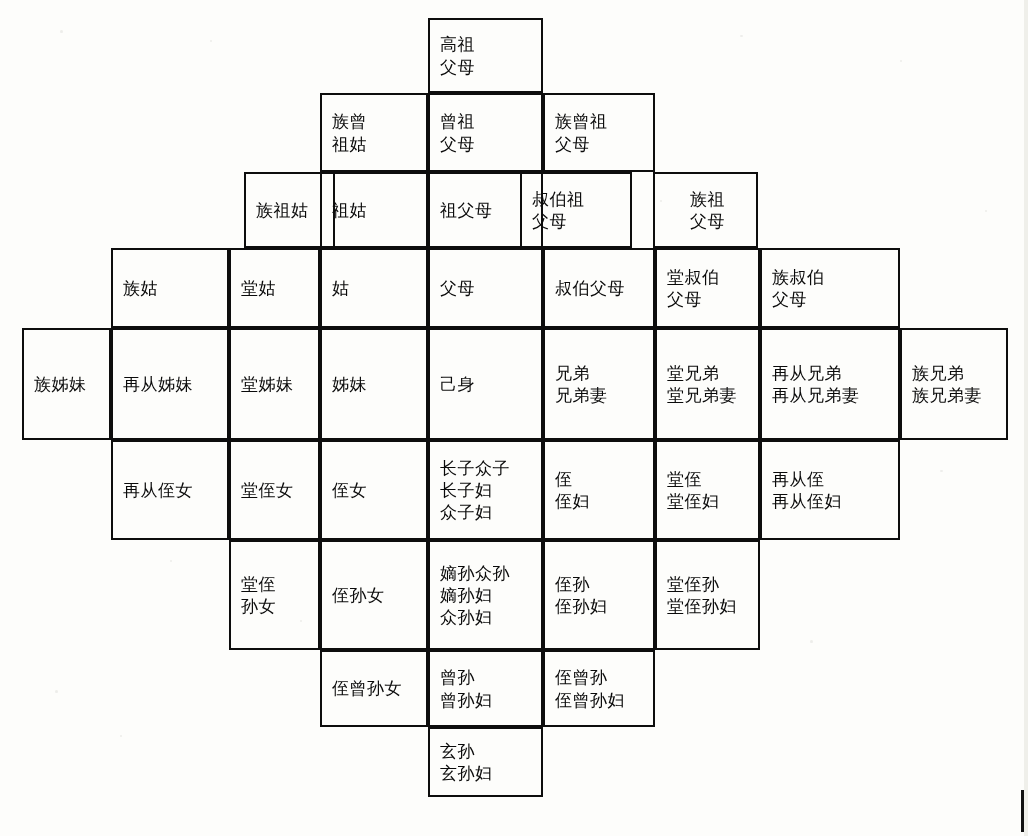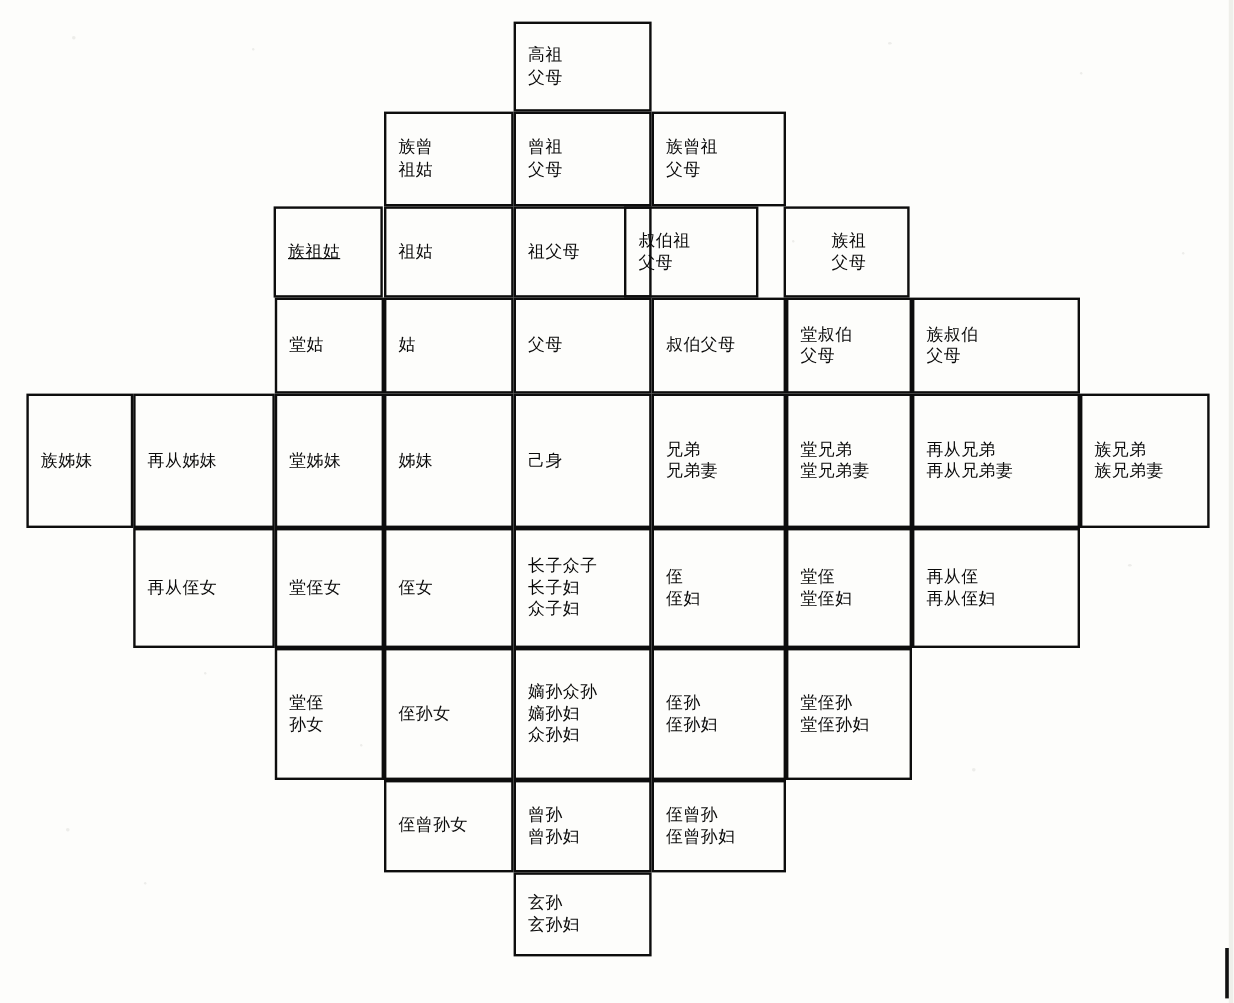--- a/index.html
+++ b/index.html
@@ -19,21 +19,21 @@
     position:absolute;
     box-sizing:border-box;
     border:2px solid #0d0d0d;
     background:transparent;
     display:flex;
     flex-direction:column;
     justify-content:center;
     align-items:flex-start;
     padding:2px 6px 2px 10px;
     color:#0a0a0a;
-    font-size:14px;
+    font-size:17px;
     line-height:1.30;
     letter-spacing:0.5px;
     white-space:nowrap;
   }
   .cell .line{display:block;}
   
   .speck{
     position:absolute;
     background:#d9d9d4;
     border-radius:50%;
@@ -62,36 +62,39 @@
       <span class="line">祖姑</span>
     </div>
     <div class="cell" style="left: 428px; top: 93px; width: 115px; height: 79px;">
       <span class="line">曾祖</span>
       <span class="line">父母</span>
     </div>
     <div class="cell" style="left: 543px; top: 93px; width: 112px; height: 79px;">
       <span class="line">族曾祖</span>
       <span class="line">父母</span>
     </div>
-    <div class="cell" style="left: 228px; top: 172px; width: 91px; height: 76px; text-decoration: underline;">
+    <div class="cell" style="left: 244px; top: 172px; width: 91px; height: 76px;">
       <span class="line">族祖姑</span>
     </div>
     <div class="cell" style="left: 320px; top: 172px; width: 108px; height: 76px;">
       <span class="line">祖姑</span>
     </div>
     <div class="cell" style="left: 428px; top: 172px; width: 115px; height: 76px;">
       <span class="line">祖父母</span>
     </div>
     <div class="cell" style="left: 520px; top: 172px; width: 112px; height: 76px;">
       <span class="line">叔伯祖</span>
       <span class="line">父母</span>
     </div>
     <div class="cell" style="left: 653px; top: 172px; width: 105px; height: 76px; align-items: center;">
       <span class="line">族祖</span>
       <span class="line">父母</span>
+    </div>
+    <div class="cell" style="left: 111px; top: 248px; width: 118px; height: 80px;">
+      <span class="line">族姑</span>
     </div>
     <div class="cell" style="left: 229px; top: 248px; width: 91px; height: 80px;">
       <span class="line">堂姑</span>
     </div>
     <div class="cell" style="left: 320px; top: 248px; width: 108px; height: 80px;">
       <span class="line">姑</span>
     </div>
     <div class="cell" style="left: 428px; top: 248px; width: 115px; height: 80px;">
       <span class="line">父母</span>
     </div>

